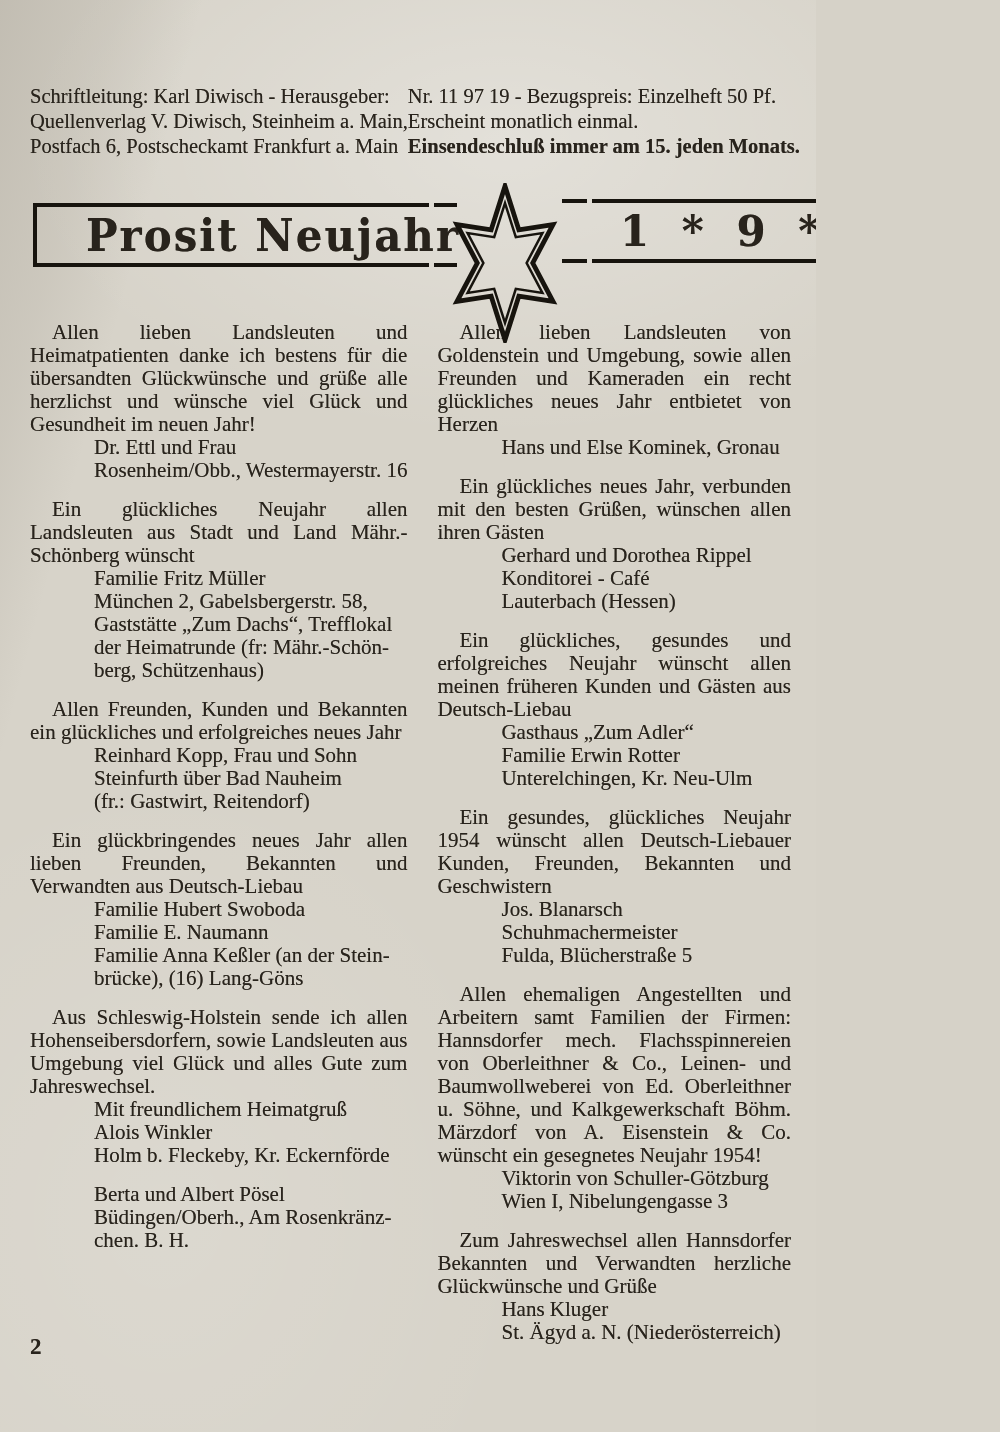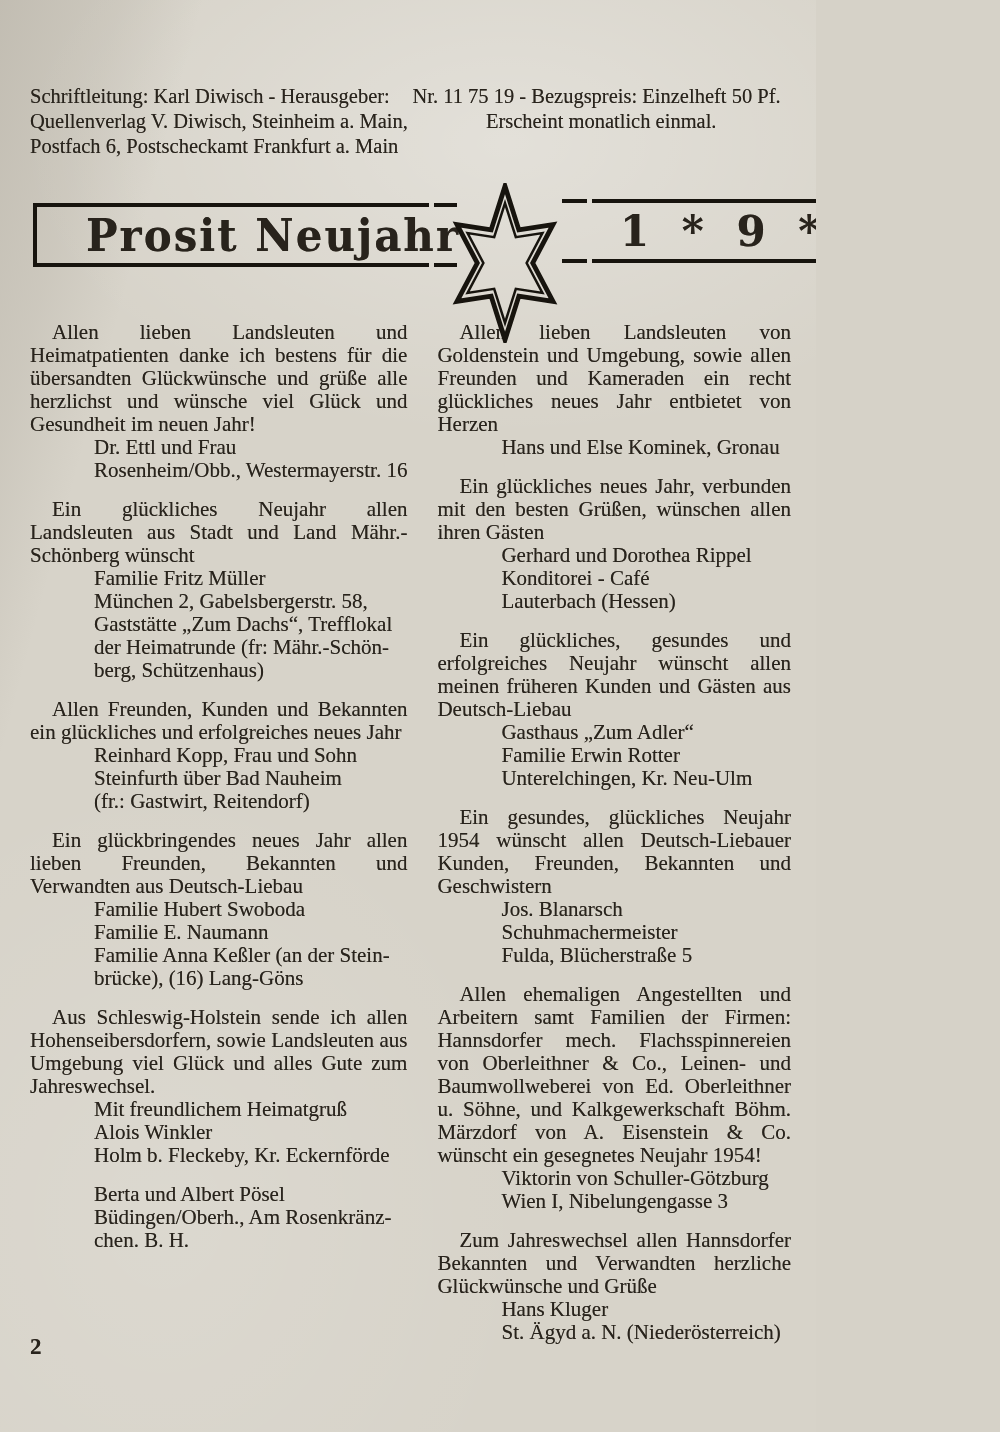--- a/index.html
+++ b/index.html
@@ -18,21 +18,21 @@
       radial-gradient(ellipse 700px 420px at 62% 10%, rgba(255,255,255,0.30), rgba(255,255,255,0) 70%),
       radial-gradient(ellipse 500px 600px at 20% 85%, rgba(255,255,255,0.12), rgba(255,255,255,0) 75%);
     text-shadow: 0 0 0.5px rgba(45,40,30,0.55);
   }
   
   .header { display:flex; justify-content:space-between; padding:84px 26px 0 30px;
             font-size:20.5px; line-height:25px; }
   .header-col-left { width:468px; }
   .header-col-right { width:462px; }
   .hline { white-space:nowrap; }
-  .hline.center { text-align:center; }
+  .hline.center { text-align:left; }
   .hline.bold { font-weight:bold; }
   
   .banner { position:relative; height:132px; margin-top:24px; }
   .box { position:absolute; border:4px solid #17140e; box-sizing:border-box; }
   .box-left { left:33px; top:20px; width:396px; height:64px; border-right:0;
               display:flex; align-items:center; justify-content:center; padding-left:80px; }
   .box-left::before, .box-left::after { content:""; position:absolute; right:-28px; width:23px; height:4px; background:#17140e; }
   .box-left::before { top:-4px; } .box-left::after { bottom:-4px; }
   .box-right { left:592px; top:16px; width:375px; height:64px; border-left:0;
                display:flex; align-items:center; padding-left:28px; }
@@ -58,22 +58,23 @@
 
 <div class="page">
 
   <div class="header">
     <div class="header-col-left">
       <div class="hline">Schriftleitung: Karl Diwisch - Herausgeber:</div>
       <div class="hline">Quellenverlag V. Diwisch, Steinheim a. Main,</div>
       <div class="hline">Postfach 6, Postscheckamt Frankfurt a. Main</div>
     </div>
     <div class="header-col-right">
-      <div class="hline">Nr. 11 75 19 - Bezugspreis: Einzelheft 50 Pf.</div>
+      <div class="hline">Nr. 11 97 19 - Bezugspreis: Einzelheft 50 Pf.</div>
       <div class="hline center">Erscheint monatlich einmal.</div>
+      <div class="hline bold">Einsendeschluß immer am 15. jeden Monats.</div>
     </div>
   </div>
 
   <div class="banner">
     <div class="box box-left">
       <span class="banner-title">Prosit Neujahr</span>
     </div>
     <svg class="star-svg" width="118" height="160" viewBox="0 0 110 150">
       <path d="M55 3 L68 44 L100 39 L81 75 L100 111 L68 106 L55 147 L42 106 L10 111 L29 75 L10 39 L42 44 Z" fill="none" stroke="#17140e" stroke-width="4.5" stroke-linejoin="miter"></path>
       <path d="M55 3 L68 44 L100 39 L81 75 L100 111 L68 106 L55 147 L42 106 L10 111 L29 75 L10 39 L42 44 Z" fill="none" stroke="#17140e" stroke-width="3" transform="translate(55,75) scale(0.78) translate(-55,-75)"></path>

